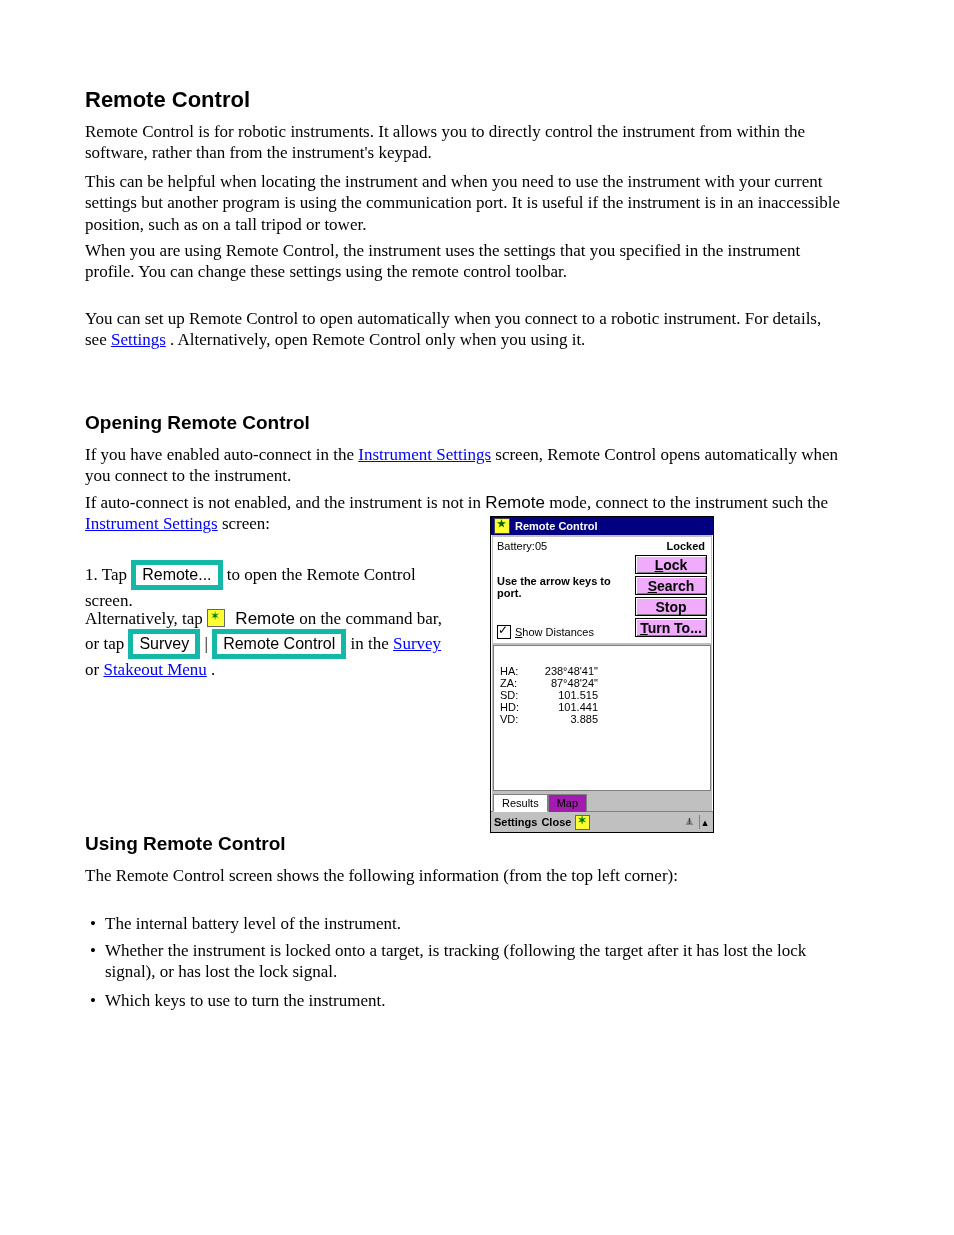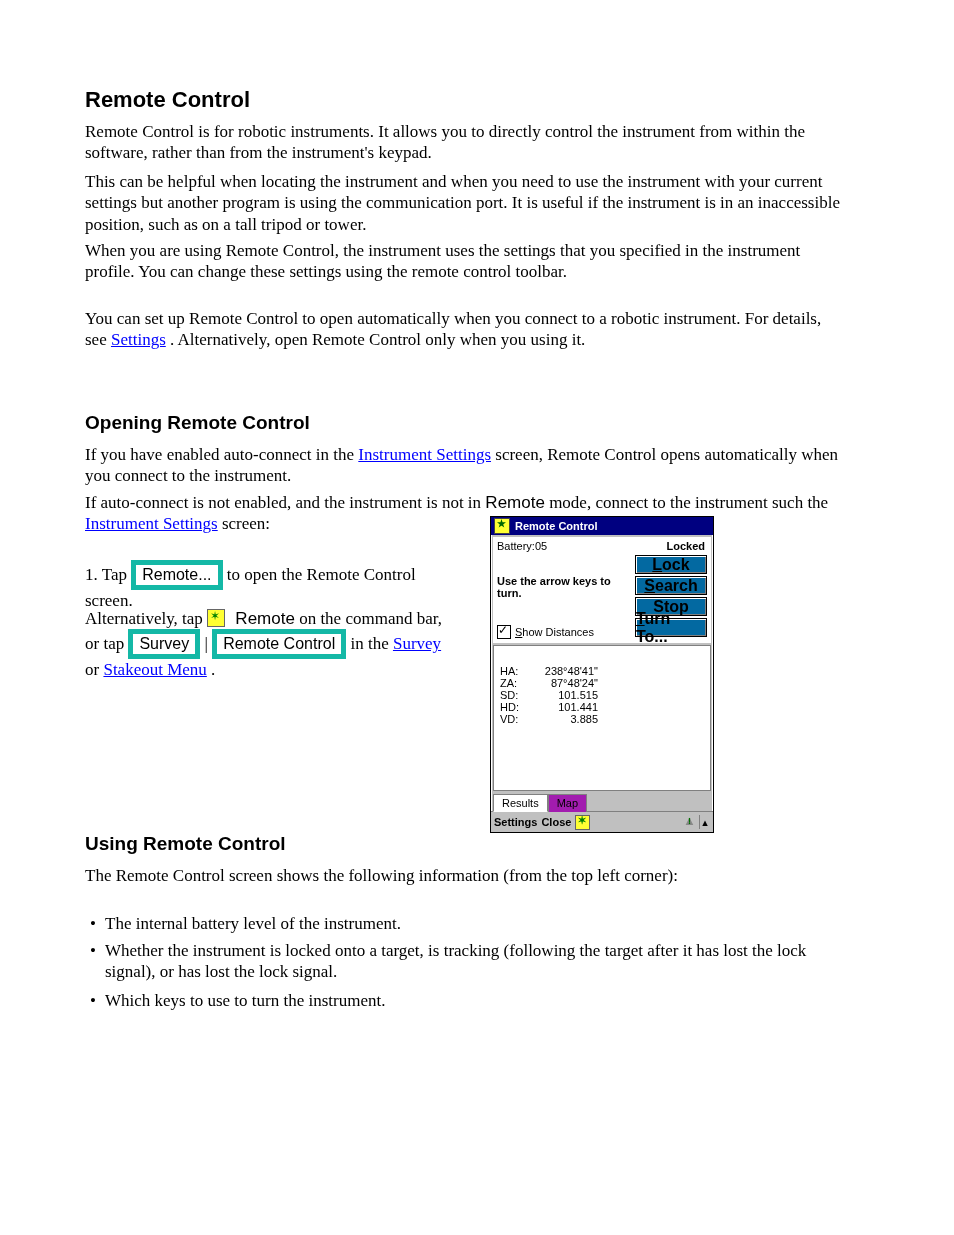--- a/index.html
+++ b/index.html
@@ -167,24 +167,24 @@
     right: 4px;
     top: 18px;
     width: 72px;
     display: flex;
     flex-direction: column;
     gap: 2px;
   }
   .dlg .btncol .b {
     height: 17px;
     border: 1px solid #000;
-    background: #0369a1;
+    background: #f0abfc;
     box-shadow: inset 1px 1px 0 #fff, inset -1px -1px 0 #808080;
     font-weight: bold;
-    font-size: 16px;
+    font-size: 14px;
     display: flex;
     align-items: center;
     justify-content: center;
   }
   .dlg .btncol .b .u { text-decoration: underline; }
   .dlg .readout {
     background: #fff;
     margin: 0 2px 2px 2px;
     border: 1px solid #808080;
     height: 106px;
@@ -354,21 +354,21 @@
   <div class="bullet" style="top:990px;">Which keys to use to turn the instrument.</div>
 
   <div class="dlg">
     <div class="titlebar">
       <span class="ti"></span>
       <span>Remote Control</span>
     </div>
     <div class="body">
       <div class="batt">Battery:05</div>
       <div class="status-locked">Locked</div>
-      <div class="hint">Use the arrow keys to turn.</div>
+      <div class="hint">Use the arrow keys to port.</div>
       <div class="showdist">
         <span class="cb"></span>
         <span class="lbl"><span class="u">S</span><span>how Distances</span></span>
       </div>
       <div class="btncol">
         <div class="b">
             <span><span class="u">L</span><span>ock</span></span>
           </div>
         <div class="b">
             <span><span class="u">S</span><span>earch</span></span>

